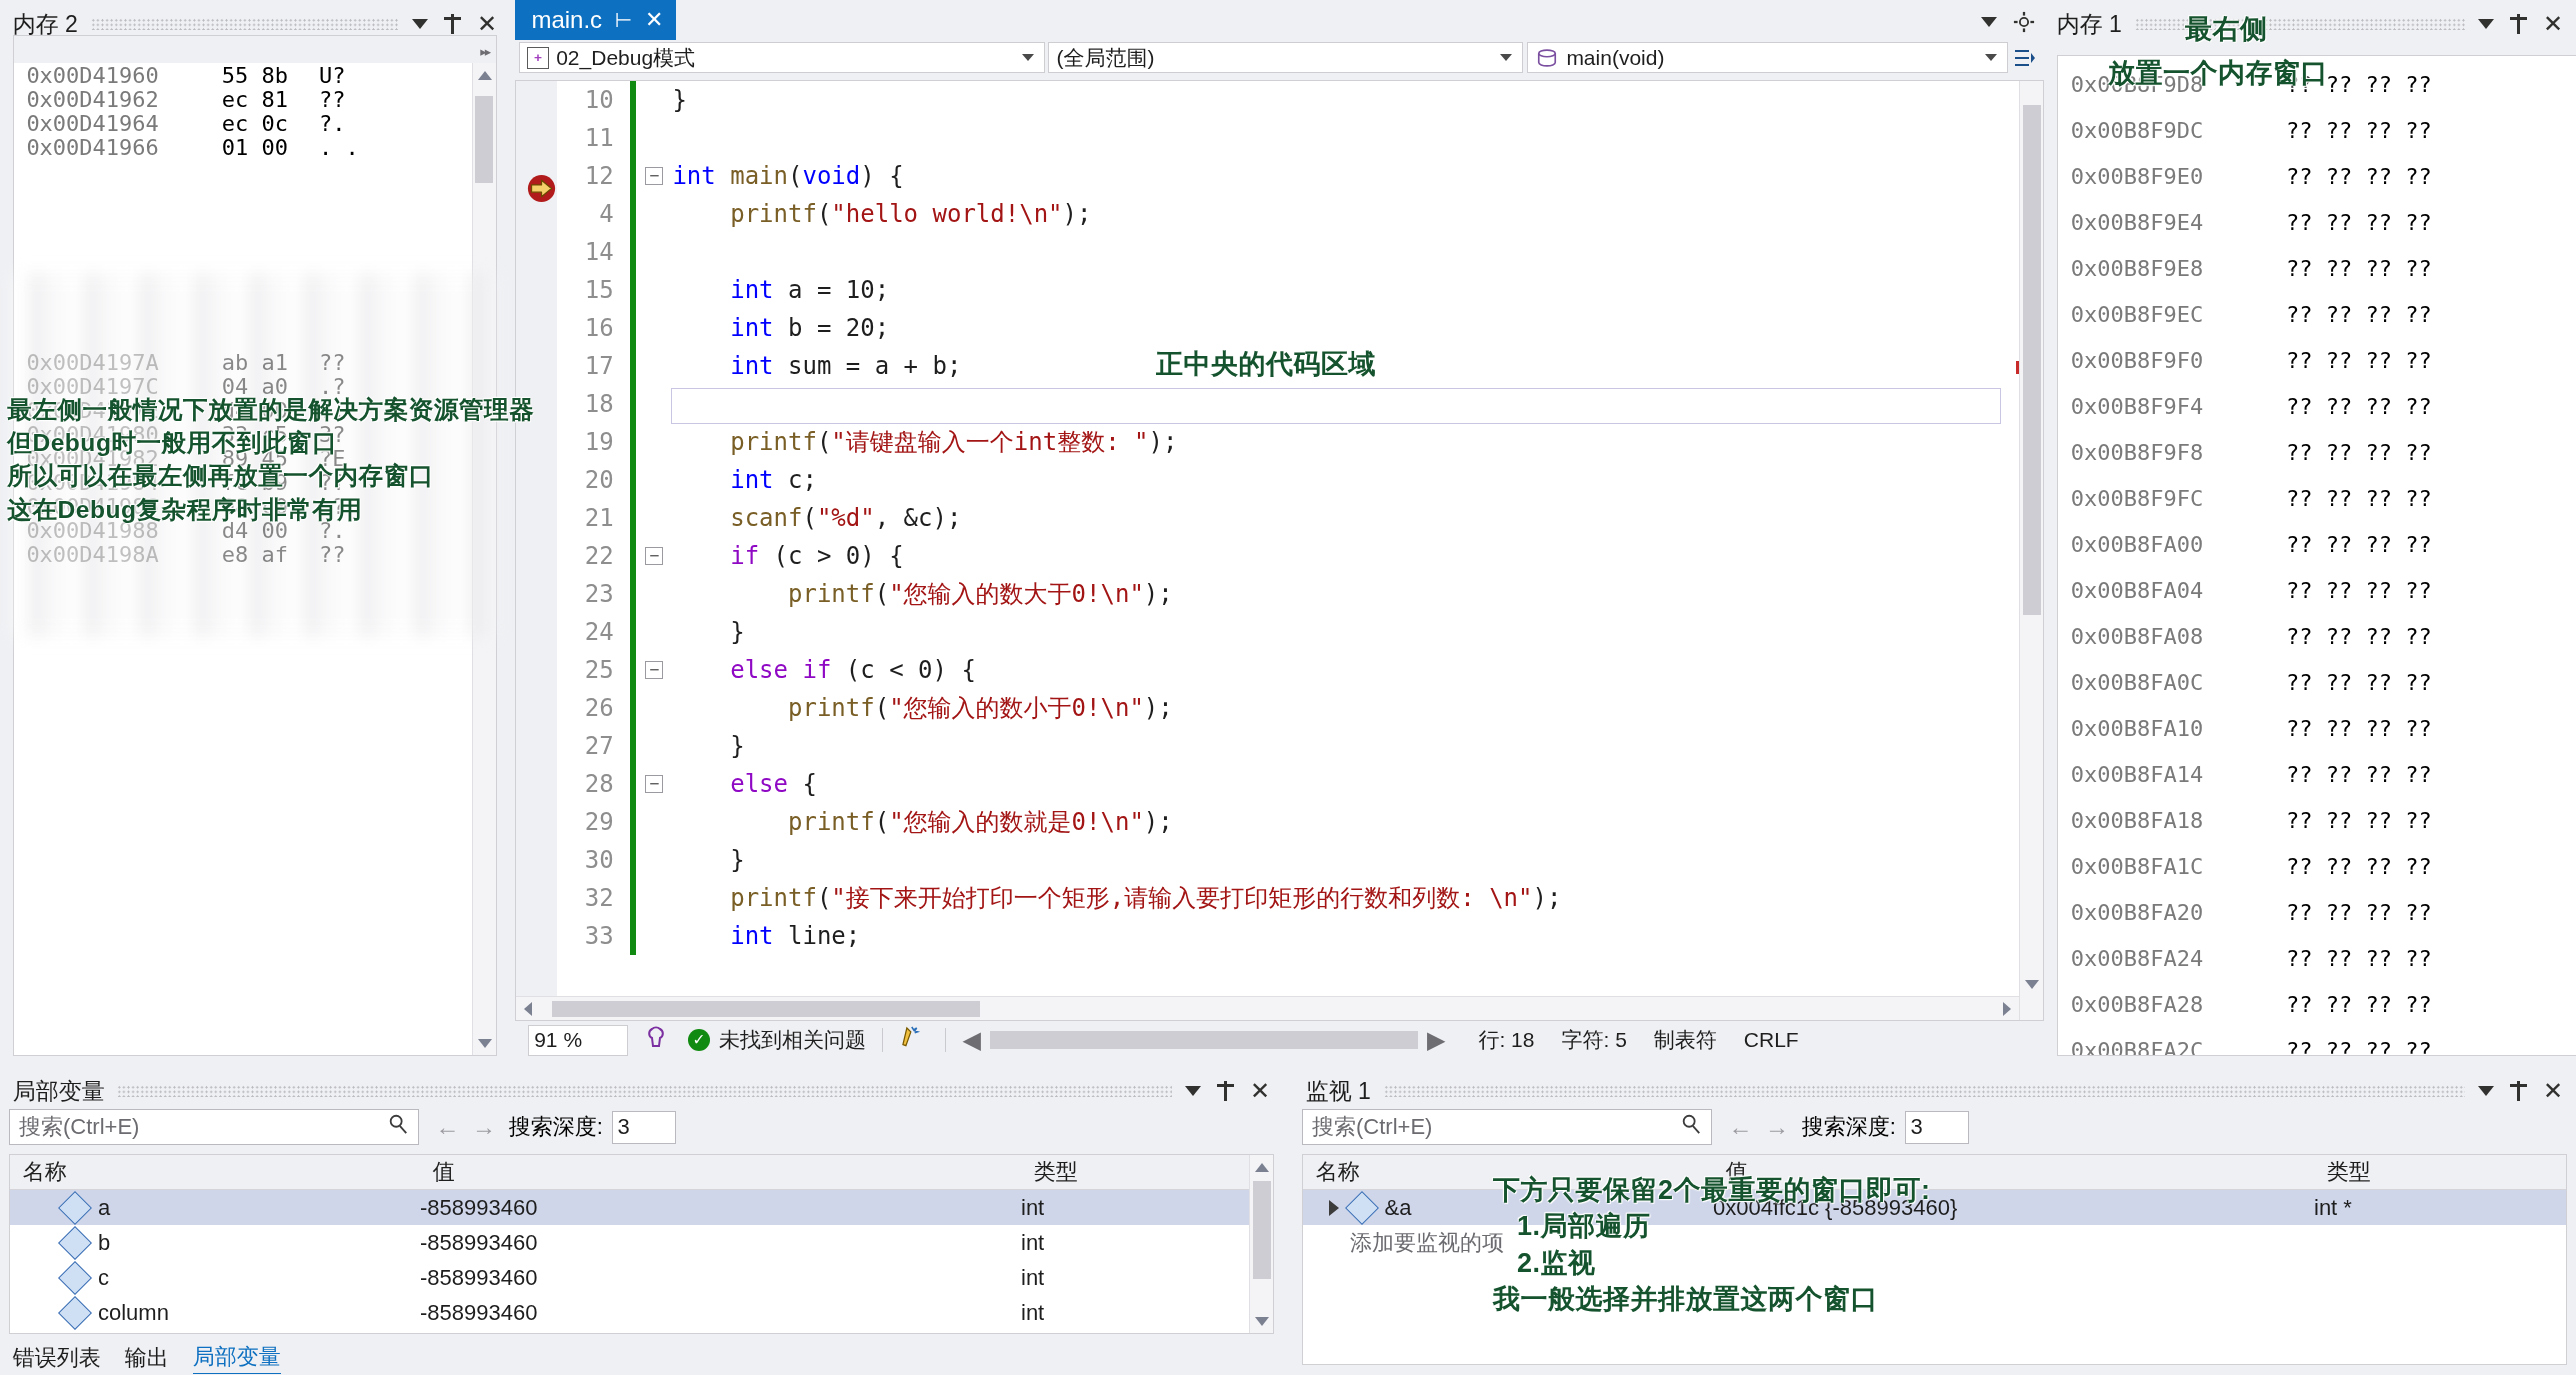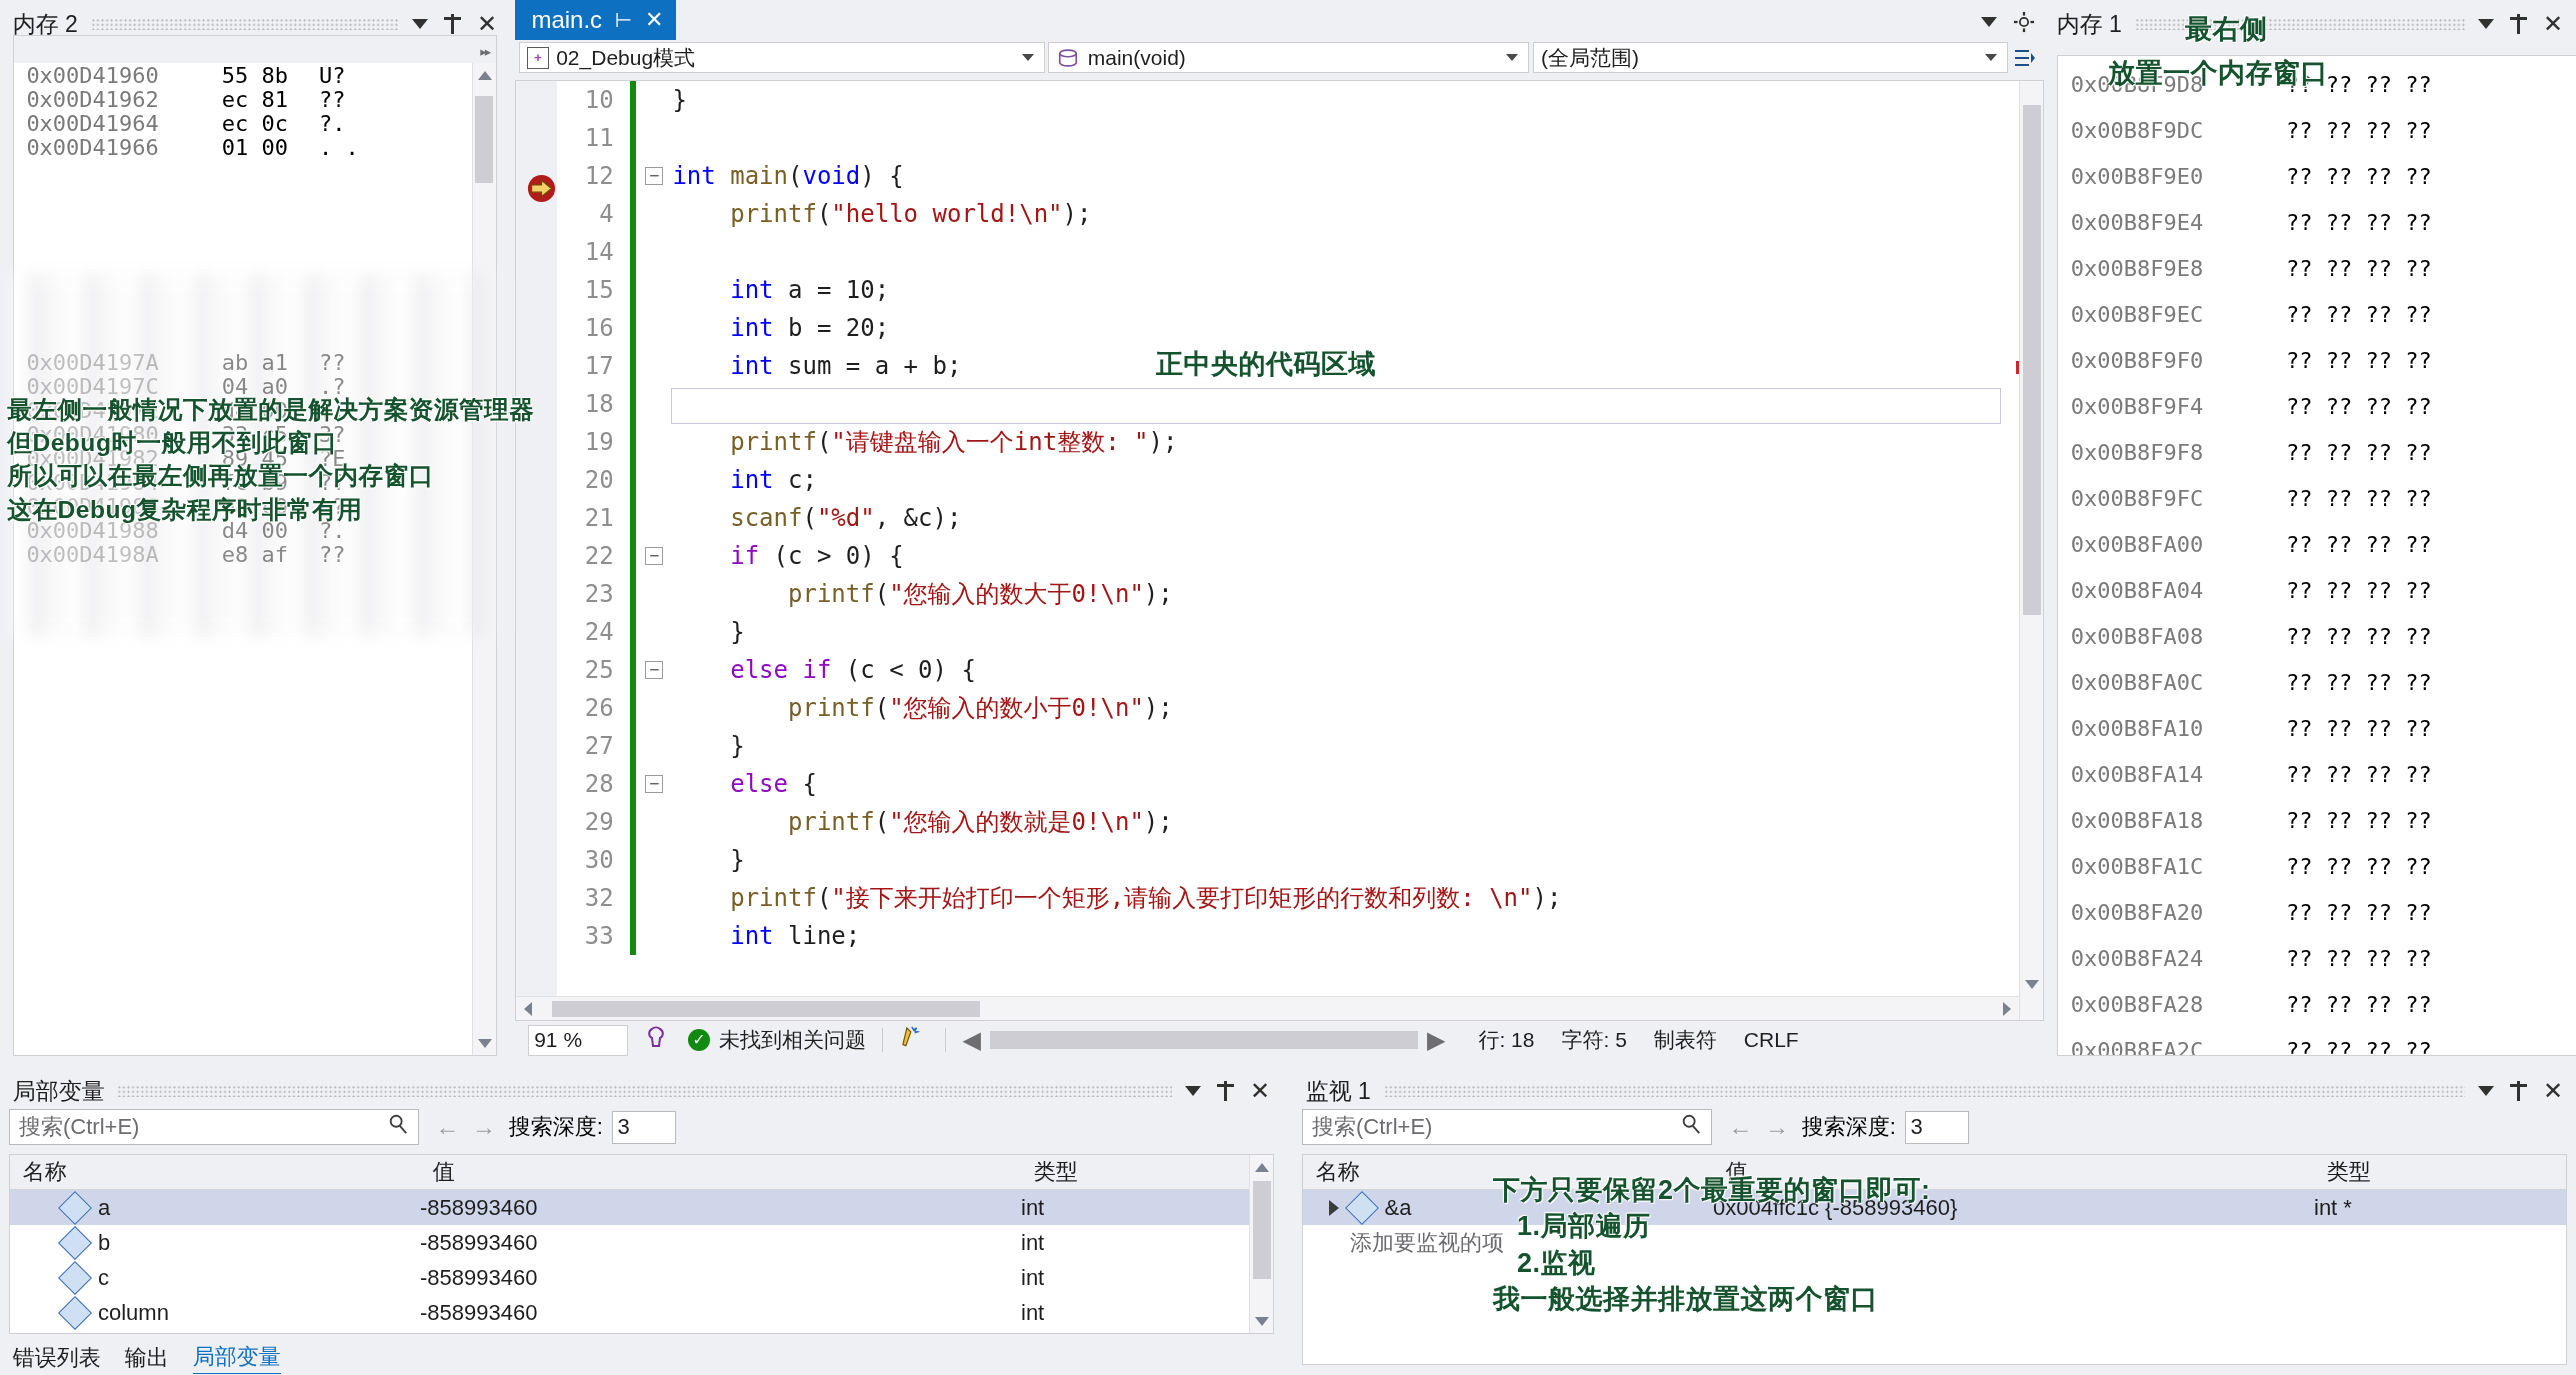--- a/index.html
+++ b/index.html
@@ -204,32 +204,32 @@
         </span>
       </div>
     </div>
 
     <div class="nav-bar">
       <div class="combo" style="width:526px;">
         <span class="ico-sq">+</span>
         <span class="cv">02_Debug模式</span>
         <span class="cc"></span>
       </div>
+      <div class="combo" style="width:475px;">
+        <span class="cv">(全局范围)</span>
+        <span class="cc"></span>
+      </div>
       <div class="combo" style="width:481px;">
         <span class="ico-cy">
           <svg viewBox="0 0 26 24" width="24" height="22">
               <ellipse cx="13" cy="7" rx="9" ry="3.6" fill="none" stroke="#7b4fa0" stroke-width="1.8"></ellipse>
               <path d="M4 7 v10 a9 3.6 0 0 0 18 0 V7" fill="none" stroke="#7b4fa0" stroke-width="1.8"></path>
             </svg>
         </span>
         <span class="cv">main(void)</span>
-        <span class="cc"></span>
-      </div>
-      <div class="combo" style="width:475px;">
-        <span class="cv">(全局范围)</span>
         <span class="cc"></span>
       </div>
       <div class="splitbtn">
         <svg viewBox="0 0 24 24" width="24" height="24">
             <line x1="3" y1="5" x2="17" y2="5" stroke="#1b4f8a" stroke-width="2"></line>
             <line x1="3" y1="12" x2="17" y2="12" stroke="#1b4f8a" stroke-width="2"></line>
             <line x1="3" y1="19" x2="17" y2="19" stroke="#1b4f8a" stroke-width="2"></line>
             <path d="M19 7 l4 5 l-4 5 z" fill="#1b4f8a"></path>
           </svg>
       </div>

